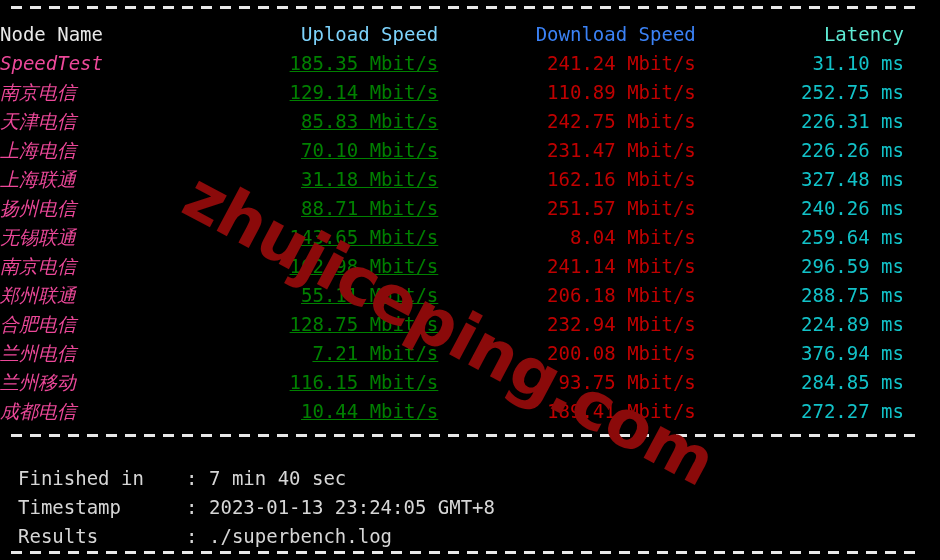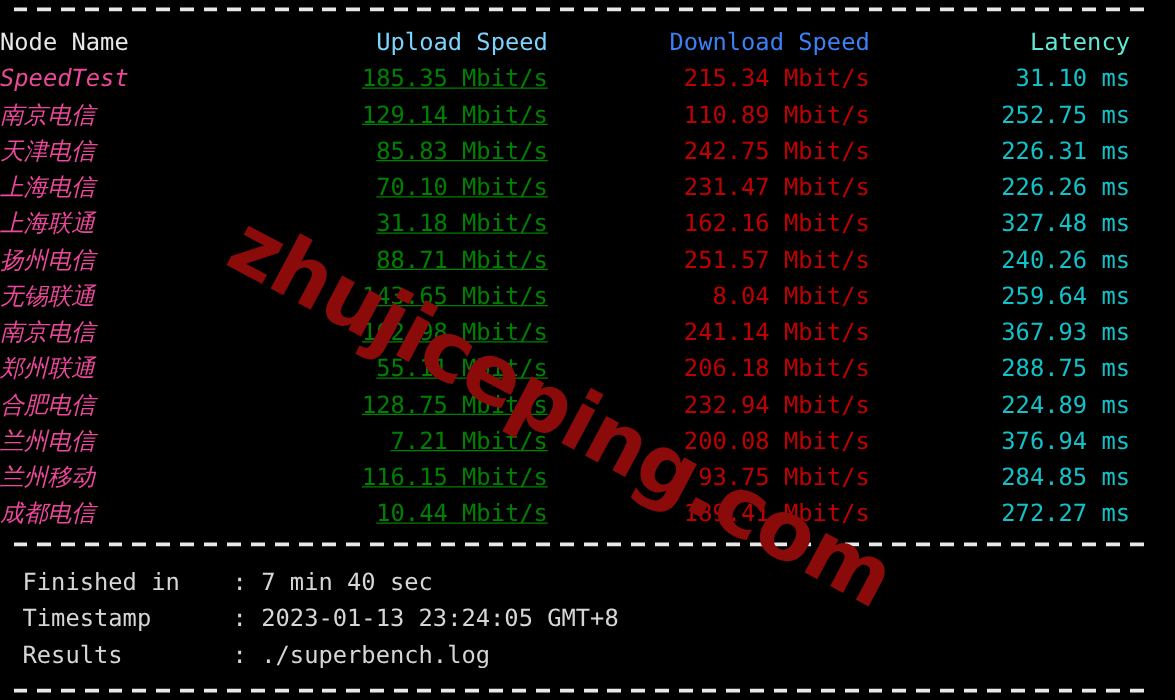--- a/index.html
+++ b/index.html
@@ -81,21 +81,21 @@
 
   
   .row-speedtest .col-up   { padding-right: 42px; }
   .row-speedtest .col-down { padding-right: 53px; }
   .row-speedtest .col-lat  { padding-right: 97px; }
 
   
   #footer {
     position: absolute;
     left: 0;
-    top: 452px;
+    top: 464px;
     width: 748px;
   }
   .foot-line {
     display: flex;
     align-items: center;
     height: 29px;
     line-height: 29px;
     color: #d6d6d6;
     font-size: 19px;
     padding-left: 18px;
@@ -140,21 +140,21 @@
         <th class="col-node">Node Name</th>
         <th class="col-up">Upload Speed</th>
         <th class="col-down">Download Speed</th>
         <th class="col-lat">Latency</th>
       </tr>
     </thead>
     <tbody id="results-body">
         <tr class="row-speedtest">
           <td class="col-node node">SpeedTest</td>
           <td class="col-up up">185.35 Mbit/s</td>
-          <td class="col-down down">215.34 Mbit/s</td>
+          <td class="col-down down">241.24 Mbit/s</td>
           <td class="col-lat lat">31.10 ms</td>
         </tr>
         <tr>
           <td class="col-node node">南京电信</td>
           <td class="col-up up">129.14 Mbit/s</td>
           <td class="col-down down">110.89 Mbit/s</td>
           <td class="col-lat lat">252.75 ms</td>
         </tr>
         <tr>
           <td class="col-node node">天津电信</td>
@@ -183,21 +183,21 @@
         <tr>
           <td class="col-node node">无锡联通</td>
           <td class="col-up up">143.65 Mbit/s</td>
           <td class="col-down down">8.04 Mbit/s</td>
           <td class="col-lat lat">259.64 ms</td>
         </tr>
         <tr>
           <td class="col-node node">南京电信</td>
           <td class="col-up up">162.98 Mbit/s</td>
           <td class="col-down down">241.14 Mbit/s</td>
-          <td class="col-lat lat">367.93 ms</td>
+          <td class="col-lat lat">296.59 ms</td>
         </tr>
         <tr>
           <td class="col-node node">郑州联通</td>
           <td class="col-up up">55.11 Mbit/s</td>
           <td class="col-down down">206.18 Mbit/s</td>
           <td class="col-lat lat">288.75 ms</td>
         </tr>
         <tr>
           <td class="col-node node">合肥电信</td>
           <td class="col-up up">128.75 Mbit/s</td>

